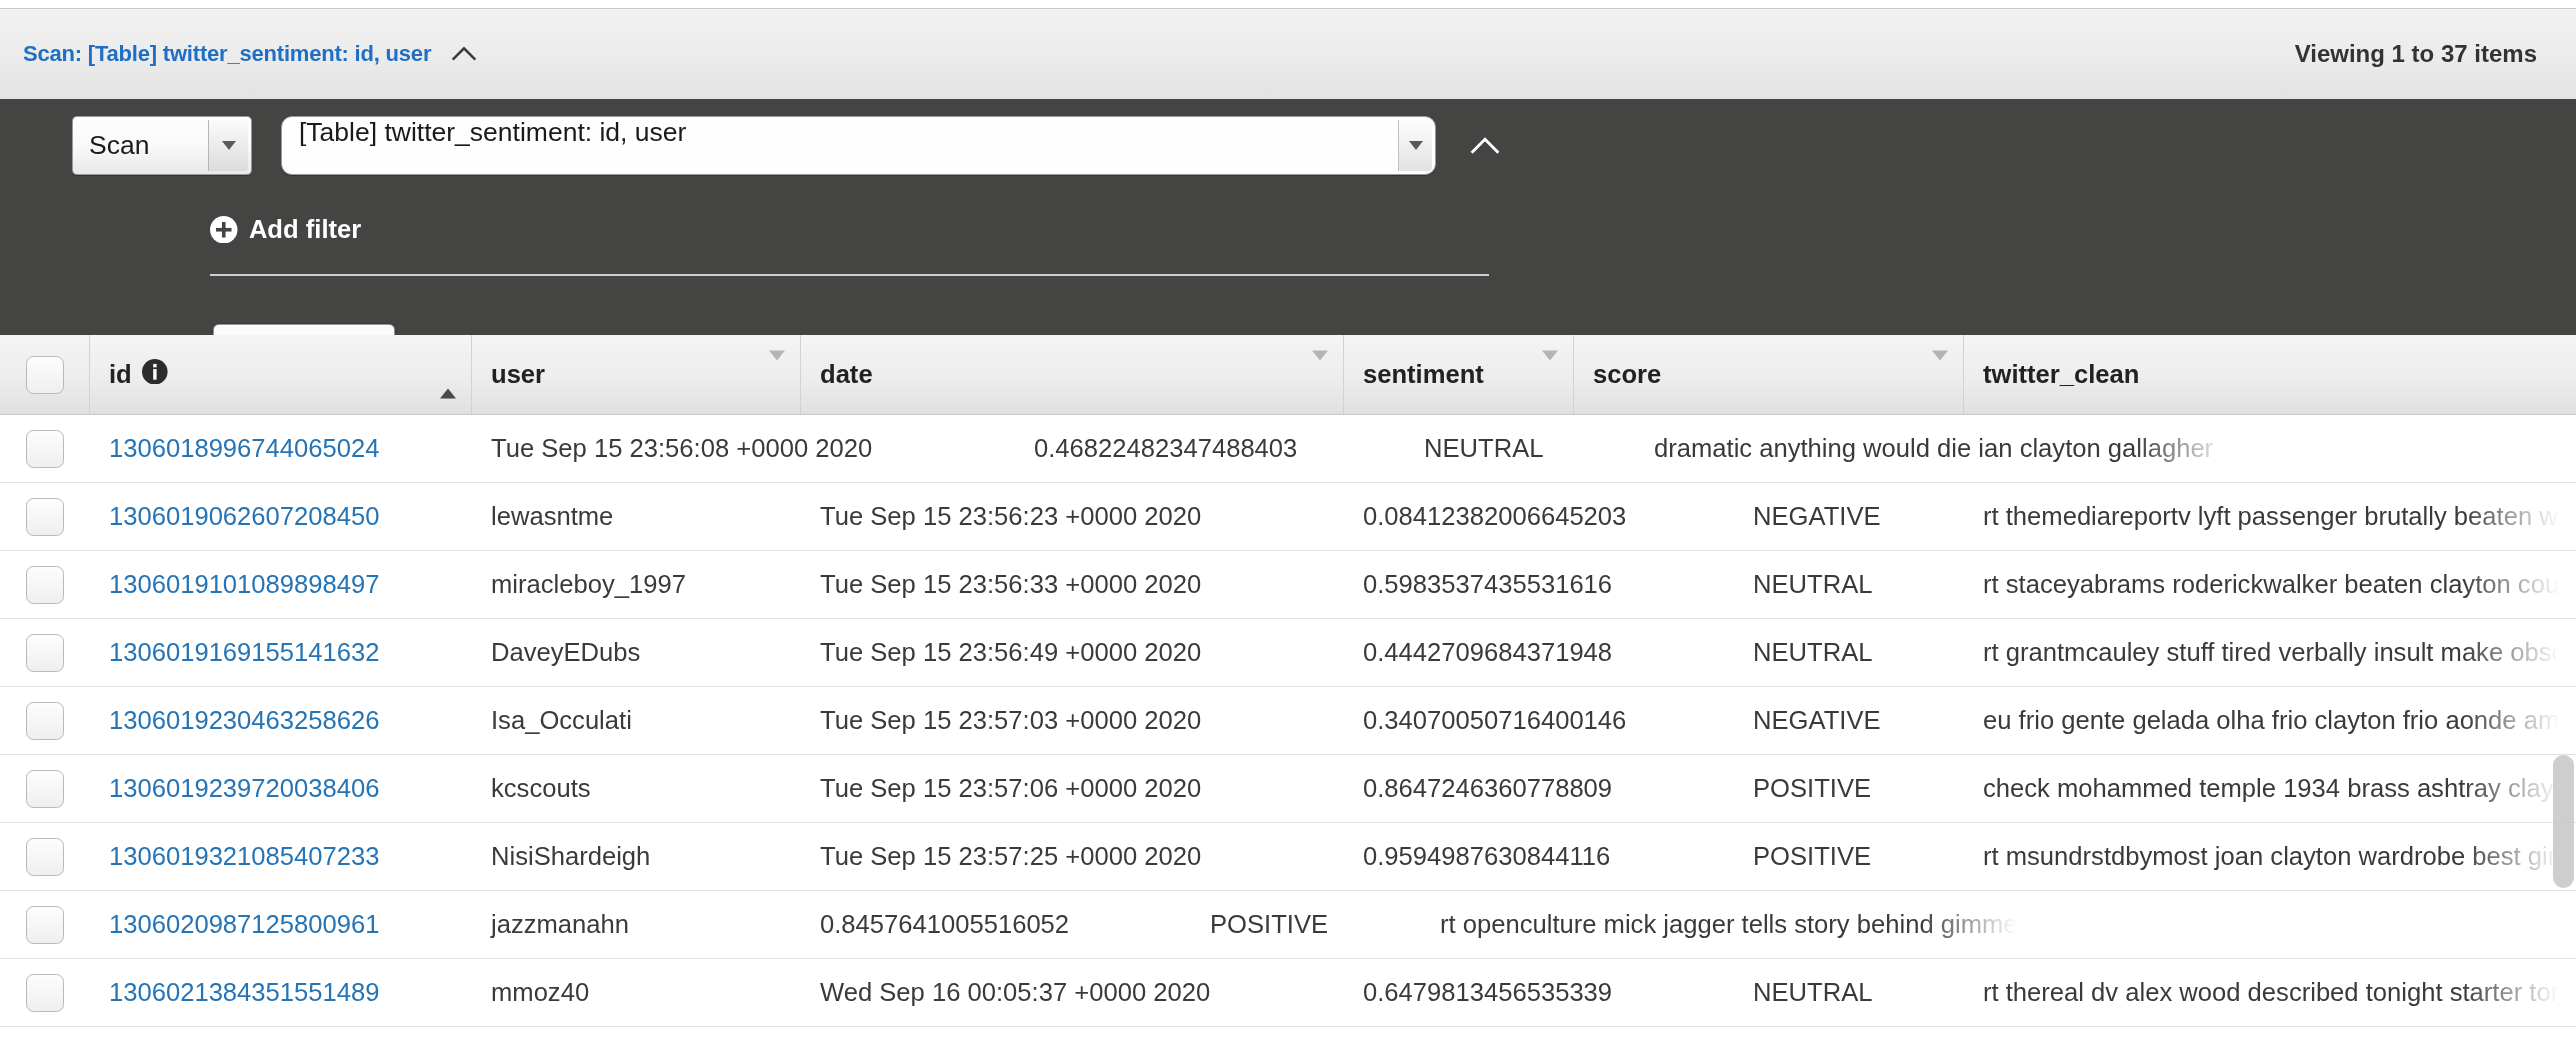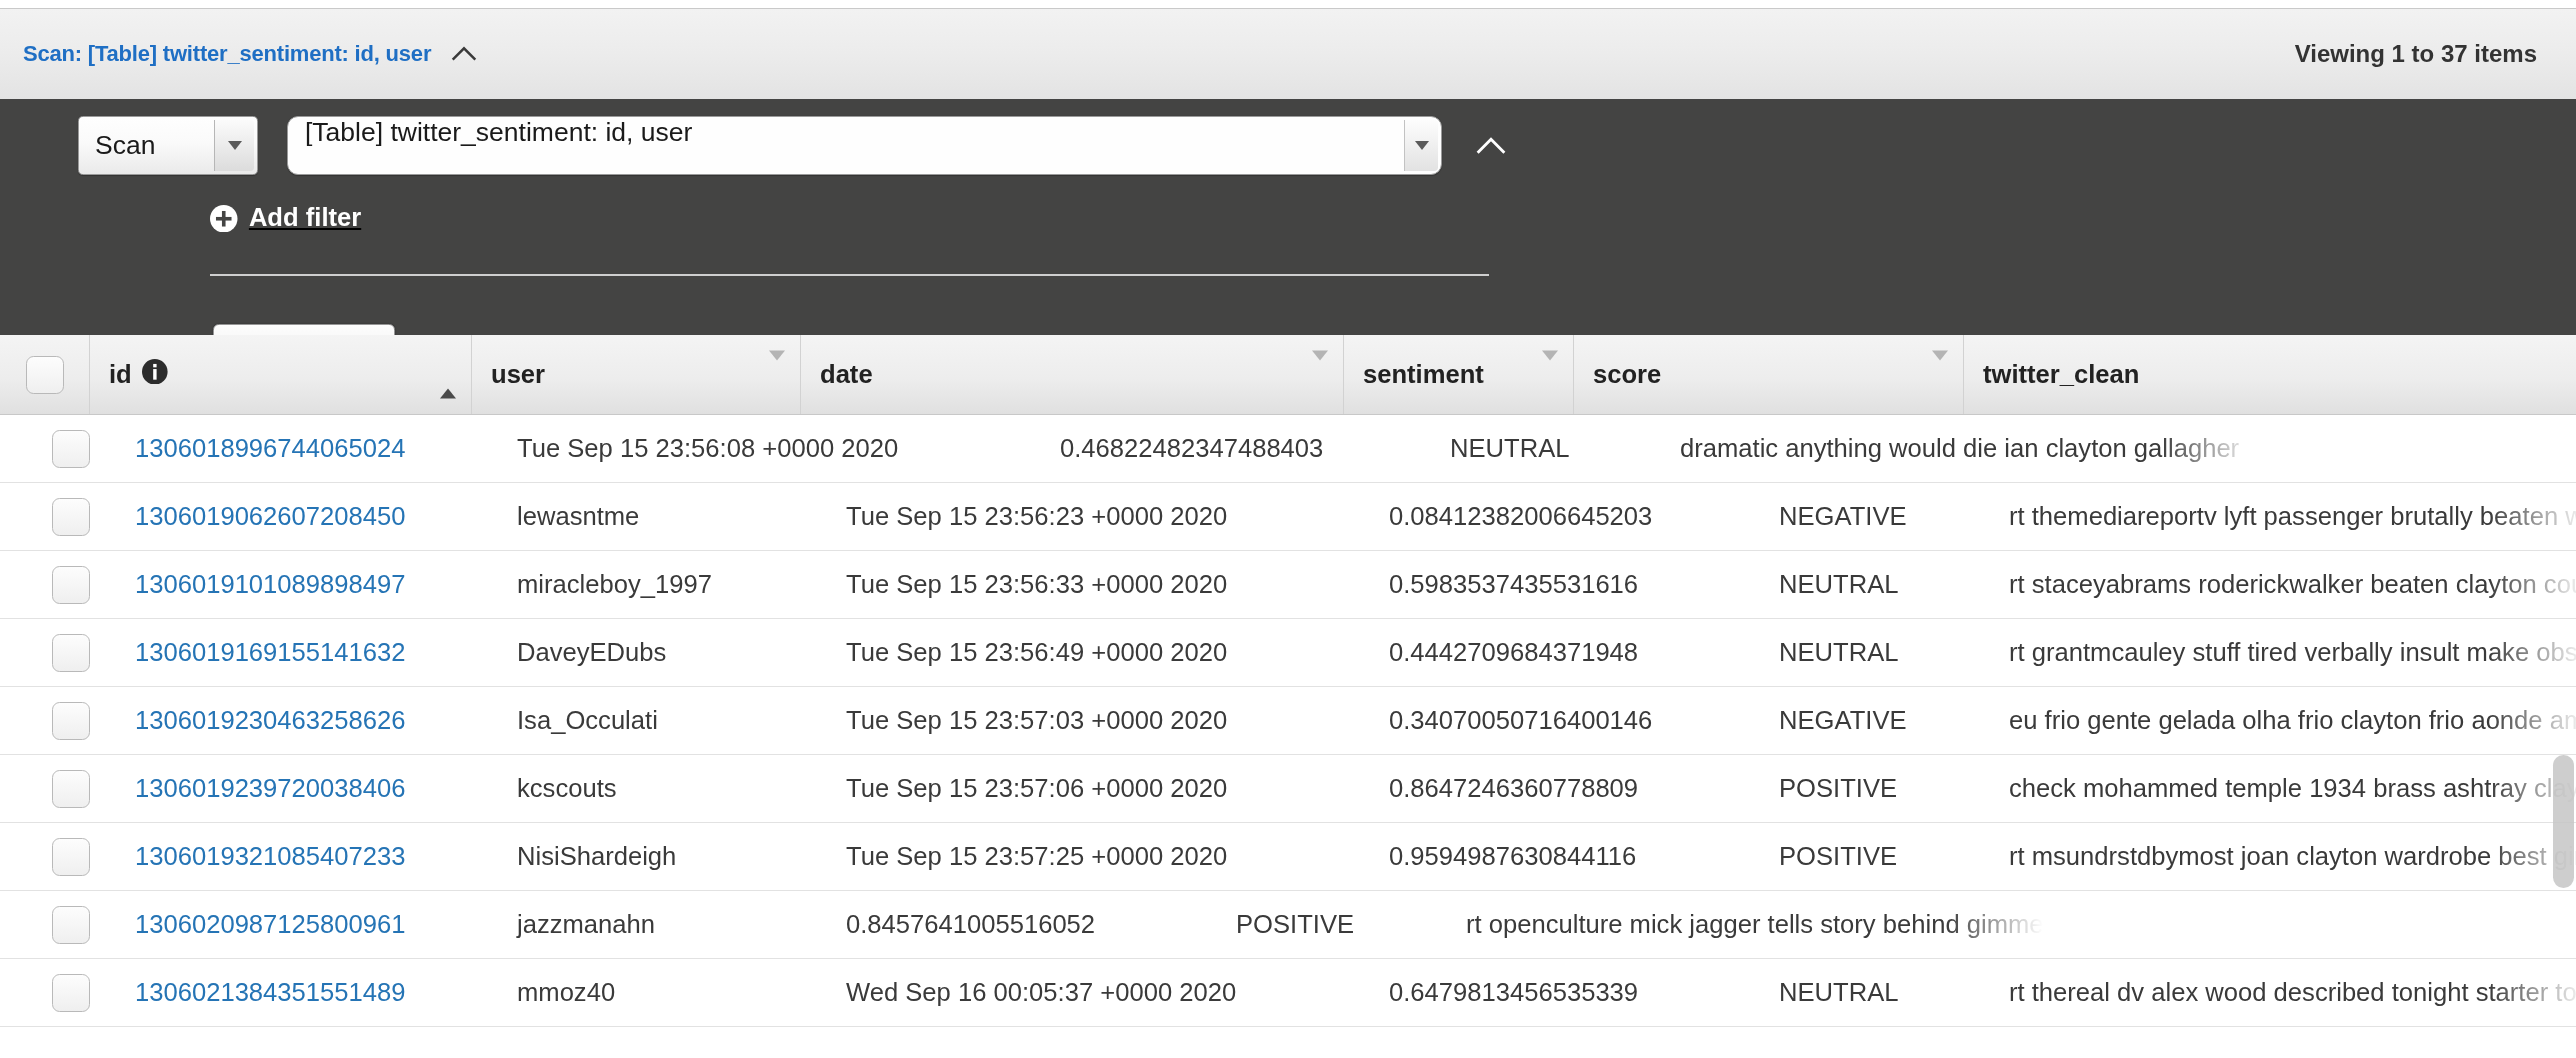--- a/index.html
+++ b/index.html
@@ -27,21 +27,21 @@
   .viewing-items {
     padding-right:39px; color:#333; font-size:24px; font-weight:bold;
     white-space:nowrap;
   }
 
   
   .searchpanel {
     position:absolute; left:0; top:99px; width:2576px; height:236px;
     background:#444443;
   }
-  .row-controls { position:absolute; left:30px; top:17px; display:flex; align-items:center;padding-left:48px; }
+  .row-controls { position:absolute; left:24px; top:17px; display:flex; align-items:center;padding-left:48px; }
 
   .select-scan {
     width:180px; height:59px;
     background:linear-gradient(to bottom,#fefefe 0%,#fafafa 45%,#eaeaea 100%);
     border:0.9px solid #9a9a9a; border-radius:4.7px;
     display:flex; align-items:center; position:relative;
     box-shadow:0 0.9px 0.9px rgba(0,0,0,.25);
     cursor:pointer;
   }
   .select-scan .sel-label { padding-left:16px; font-size:26.5px; color:#1a1a1a; }
@@ -66,22 +66,22 @@
     background:linear-gradient(to bottom,#fdfdfd,#e2e2e2);
     border-left:0.9px solid #c2c2c2; border-radius:0 3.8px 3.8px 0;
     display:flex; align-items:center; justify-content:center;
   }
   .panel-collapse {
     margin-left:28px; width:42px; height:42px; cursor:pointer;
     display:flex; align-items:center; justify-content:center;
   }
 
   .addfilter-row {
-    position:absolute; left:210px; top:104px;
-    display:flex; align-items:flex-end; cursor:pointer;text-decoration:underline;
+    position:absolute; left:210px; top:116px;
+    display:flex; align-items:center; cursor:pointer;
   }
   .plus-icon { width:27.5px; height:27.5px; flex:0 0 auto; }
   .addfilter-label { margin-left:11.4px; color:#fff; font-size:25.6px; font-weight:bold; }
 
   .divider {
     position:absolute; left:210px; top:175px; width:1279px; height:1.9px;
     background:#cfcfcf;
   }
 
   .start-search-btn {
@@ -118,21 +118,21 @@
 
   .info-icon { margin-left:10.4px; flex:0 0 auto; }
 
   .chk {
     width:38px; height:38px; border:0.9px solid #b9b9b9; border-radius:7.6px;
     background:linear-gradient(to bottom,#fdfdfd,#efefef);
     cursor:pointer;
   }
 
   .tbody { width:2576px; }
-  .tr { display:flex; height:68px; border-bottom:0.9px solid #e2e2e2; background:#fff;padding-left:26px; }
+  .tr { display:flex; height:68px; border-bottom:0.9px solid #e2e2e2; background:#fff; }
   .td {
     display:flex; align-items:center; padding-left:19px;
     font-size:25.6px; color:#3a3a3a; white-space:nowrap; overflow:hidden;
   }
   .td.cb { padding-left:0; justify-content:center; }
   .td.idcell a { color:#2574b5; text-decoration:none; cursor:pointer; }
   .td.tw { position:relative; }
   .td.tw .fade {
     position:absolute; right:0; top:0; bottom:0; width:114px;
     background:linear-gradient(to right,rgba(255,255,255,0),#fff 85%);

